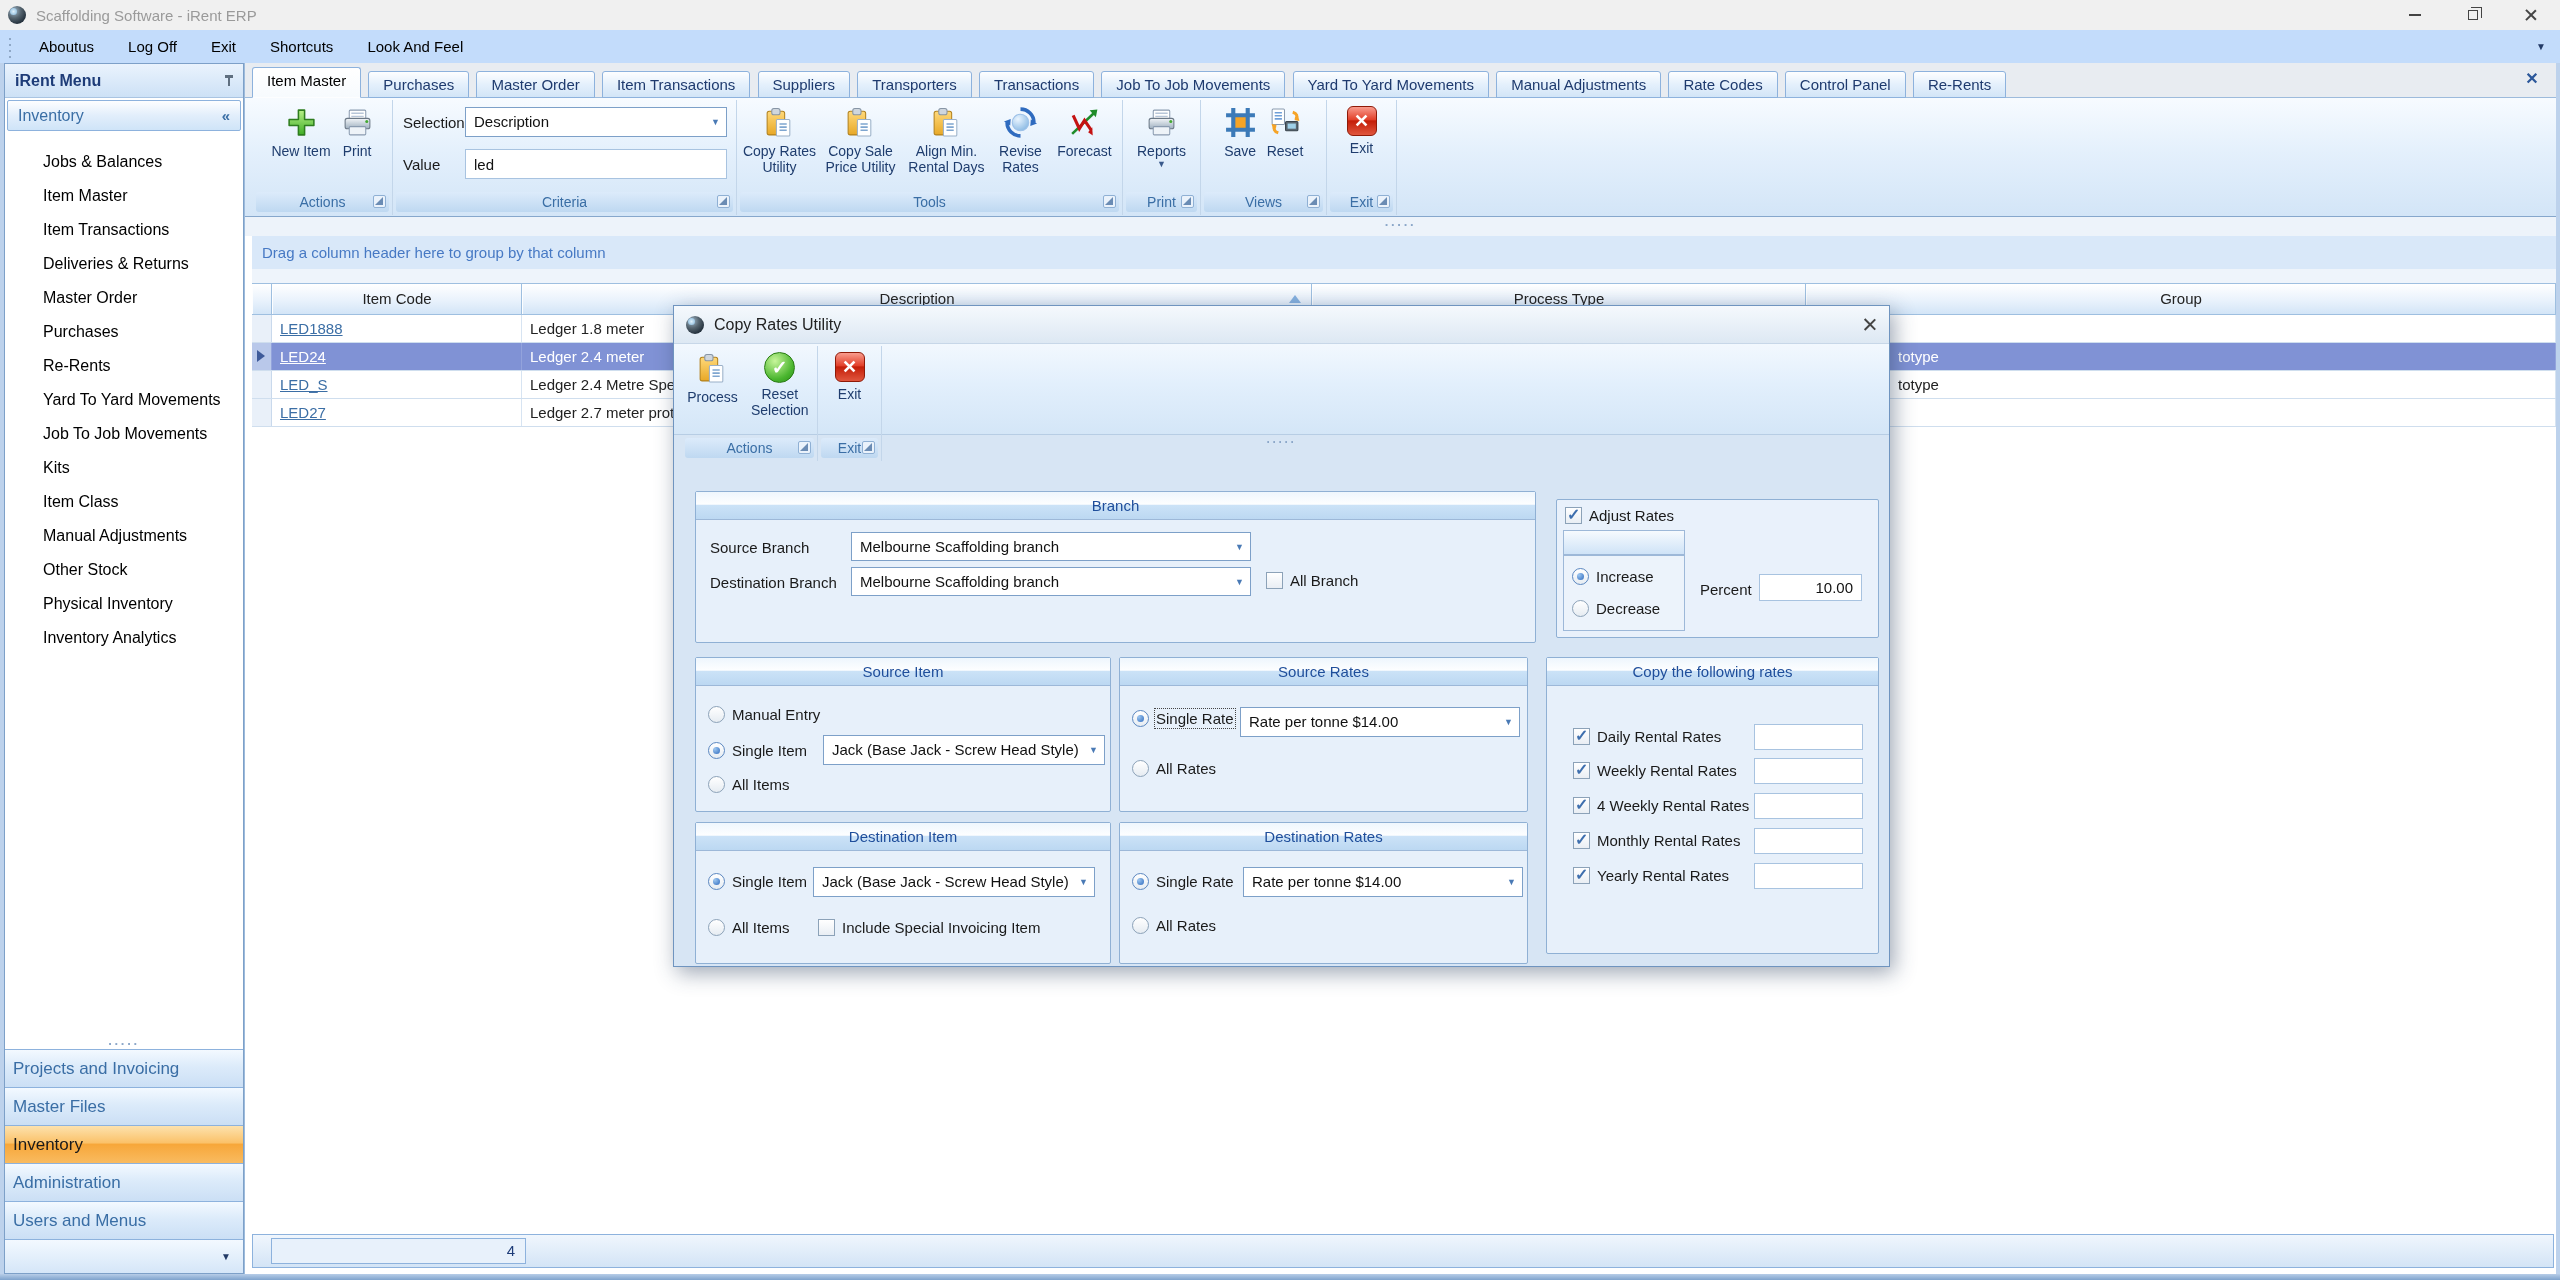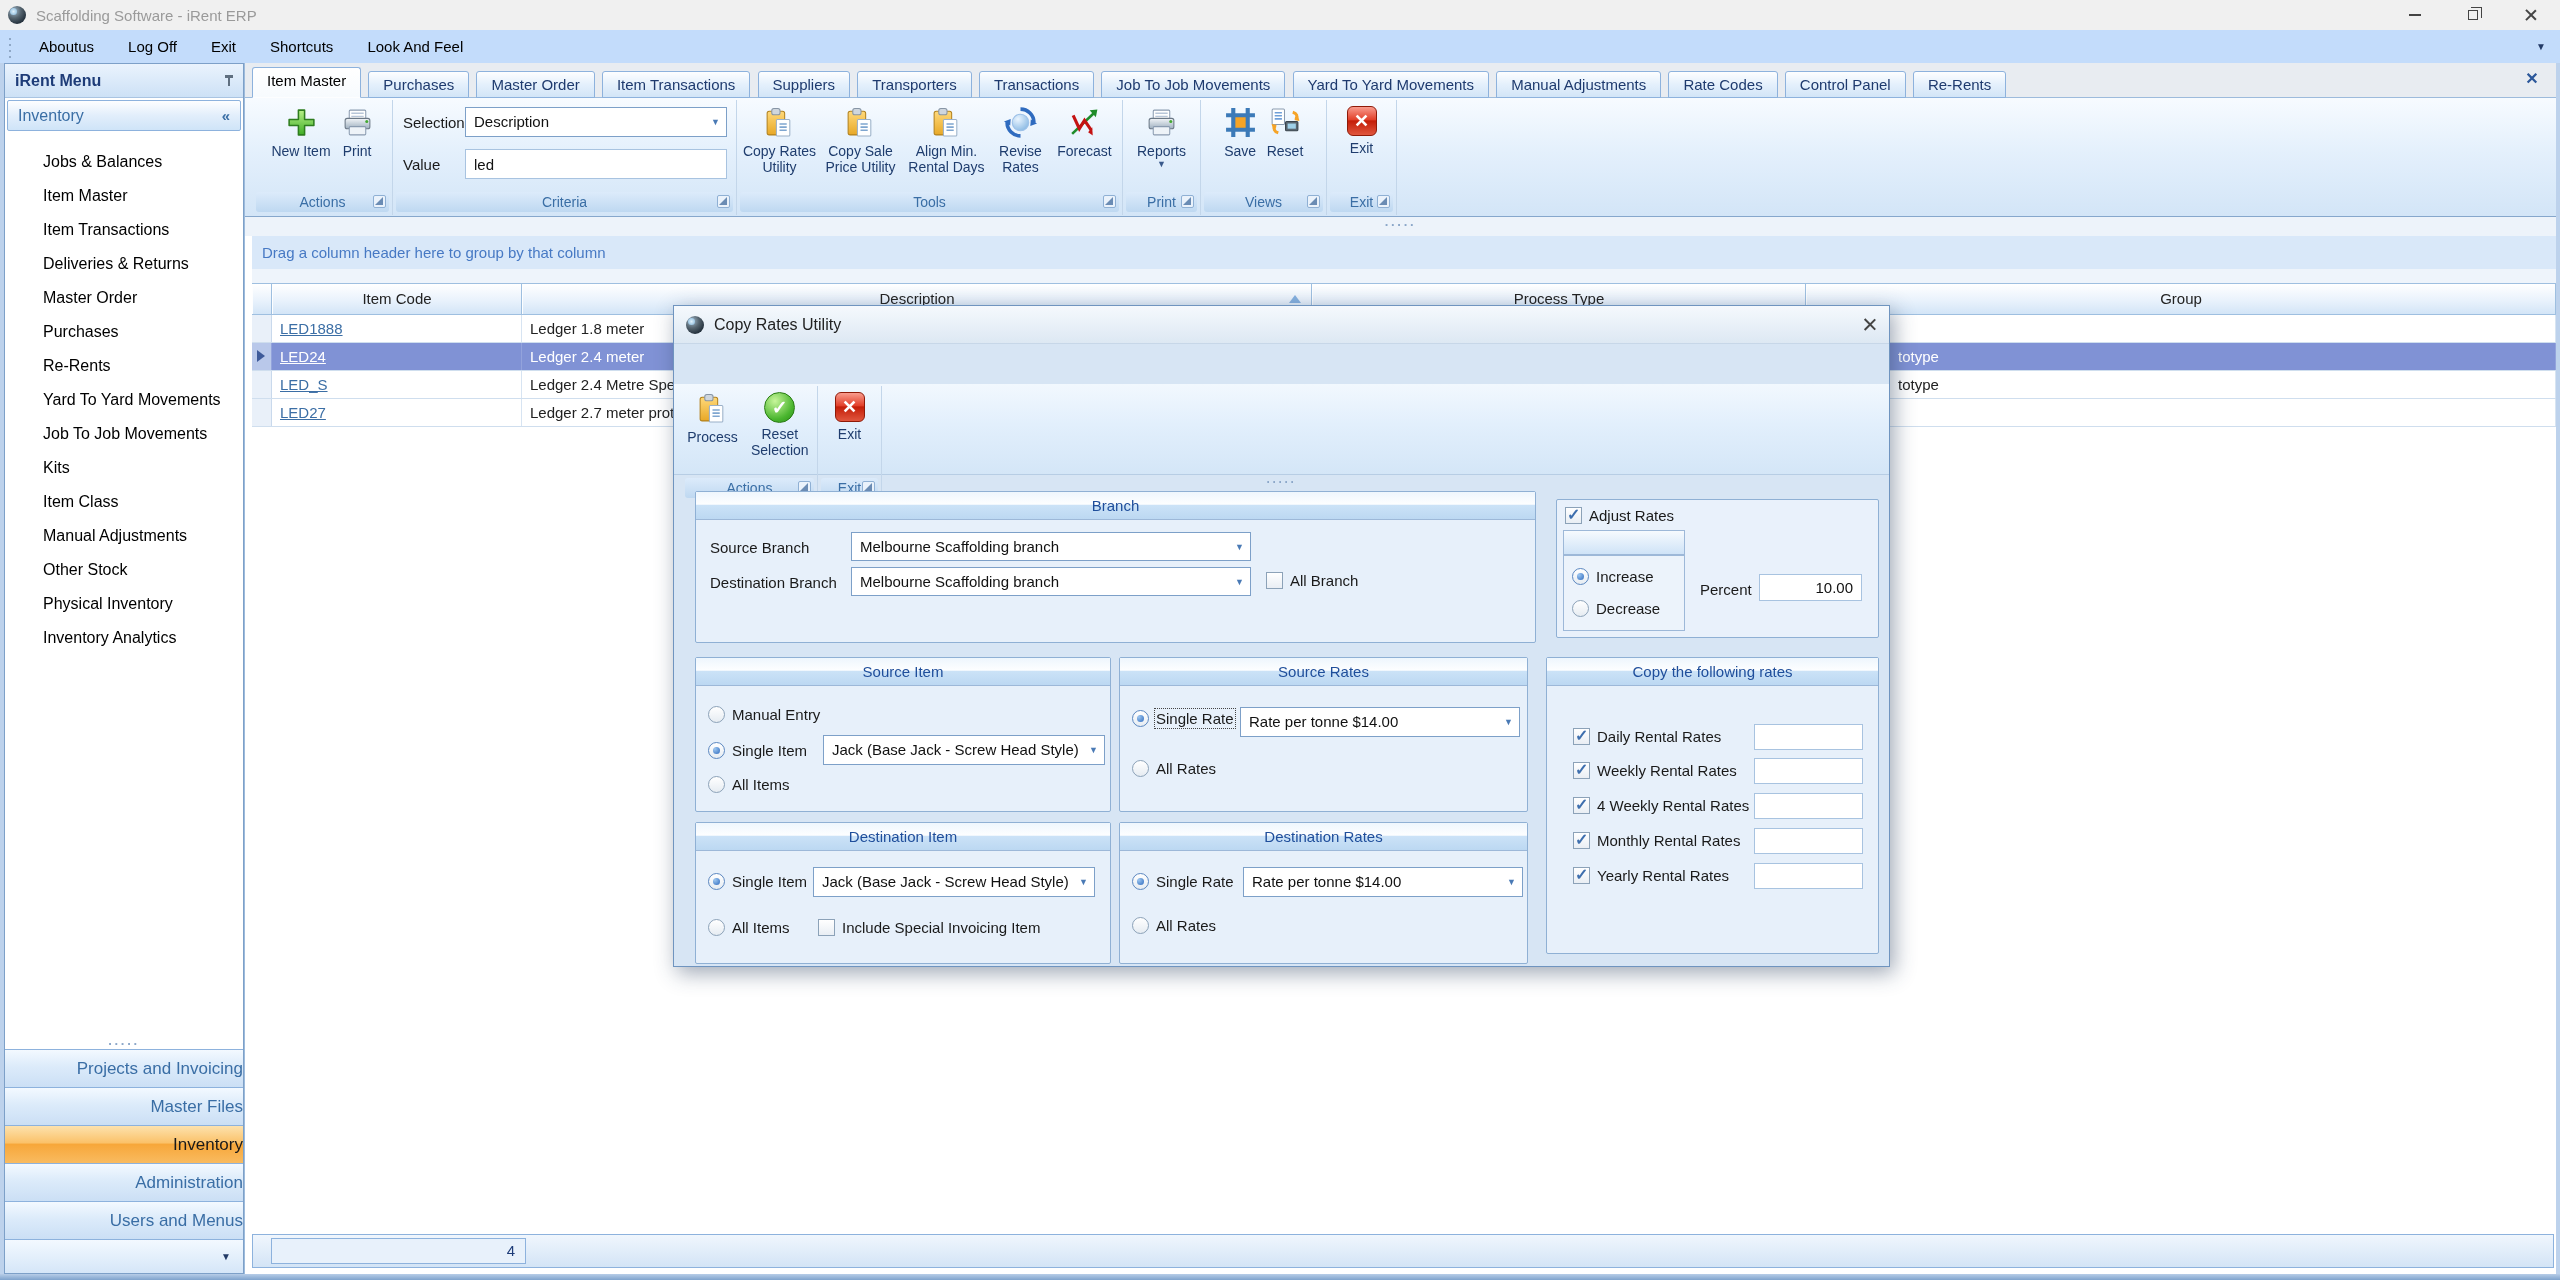--- a/index.html
+++ b/index.html
@@ -37,21 +37,21 @@
   .pin-icon { margin-left:auto; position:relative; width:12px; height:14px; }
   .pin-icon::before { content:""; position:absolute; left:2px; top:1px; width:8px; height:3px; background:#5f6f80; }
   .pin-icon::after { content:""; position:absolute; left:5px; top:1px; width:2px; height:11px; background:#5f6f80; }
   .sb-group-header { height:31px; margin:2px; border:1px solid #8db2dd; border-radius:2px; background:linear-gradient(#fdfeff,#e2eefb 50%,#cfe4f8); color:#3a6ea5; font-size:16px; display:flex; align-items:center; padding:0 10px; }
   .collapse-icon { margin-left:auto; color:#3a6ea5; font-weight:bold; font-size:15px; }
   .collapse-icon::after { content:"\00AB"; }
   .sb-items { flex:1; background:#fff; padding-top:12px; overflow:hidden; }
   .sb-item { height:34px; line-height:34px; padding-left:38px; font-size:16px; color:#000000; white-space:nowrap; }
   .sb-splitter { height:12px; display:flex; align-items:center; justify-content:center; color:#8aa6c8; font-weight:bold; letter-spacing:2px; font-size:13px; }
   .sb-splitter::after { content:"·····"; }
-  .sb-section { height:38px; line-height:37px; padding-left:28px; font-size:17px; color:#3a6ea5; border-top:1px solid #8db2dd; background:linear-gradient(#f3f9ff,#dcebfa 45%,#cbdff5);text-align:right; }
+  .sb-section { height:38px; line-height:37px; padding-left:8px; font-size:17px; color:#3a6ea5; border-top:1px solid #8db2dd; background:linear-gradient(#f3f9ff,#dcebfa 45%,#cbdff5); }
   .sb-section.active { background:linear-gradient(#fde2ae,#fbc26a 45%,#f7a73a 50%,#f9bb60); color:#1a1a1a; }
   .sb-bottom { height:34px; border-top:1px solid #8db2dd; background:linear-gradient(#f3f9ff,#d5e6f8); display:flex; align-items:center; justify-content:flex-end; padding-right:12px; }
   .chevron-down { color:#223a66; font-size:10px; }
   .chevron-down::after { content:"\25BC"; }
 
   
   .content { position:absolute; top:63px; left:244px; right:4px; bottom:6px; background:#fff; border-left:1px solid #9dbbdc; }
   .tabstrip { position:absolute; top:0; left:0; right:0; height:35px; background:#e8ecf1; border-bottom:1px solid #9dbbdc; padding-left:6px; white-space:nowrap; }
   .tab { display:inline-block; height:27px; line-height:26px; margin:5px 2px 0 1px; padding:0 14px; background:linear-gradient(#fdfeff,#e4f0fc 50%,#d2e5f7); border:1px solid #8db2dd; border-radius:3px 3px 0 0; color:#1e3a6e; font-size:15px; vertical-align:bottom; }
   .tab.active { height:31px; margin-top:4px; background:linear-gradient(#ffffff,#f7fbfe); color:#000; position:relative; z-index:2; border-bottom-color:#fdfeff; }
@@ -110,21 +110,21 @@
   .status-box { position:absolute; left:18px; top:3px; width:255px; height:26px; background:#e8f1fb; border:1px solid #8db2dd; color:#1e3c78; font-size:15px; line-height:24px; text-align:right; padding-right:10px; }
 
   
   .dialog { position:absolute; left:673px; top:305px; width:1217px; height:662px; background:#d7e5f4; border:1px solid #6f94bf; box-shadow:4px 6px 20px rgba(40,60,90,.45); z-index:10; }
   .dlg-title { height:38px; background:linear-gradient(#f5f9fd,#dde8f3); border-bottom:1px solid #c7d7e8; display:flex; align-items:center; padding:0 12px; }
   .dlg-title .app-icon { margin-left:0; }
   .dlg-title-text { font-size:16px; color:#222; }
   .dlg-close { margin-left:auto; position:relative; width:15px; height:15px; }
   .dlg-close::before,.dlg-close::after { content:""; position:absolute; left:7px; top:0; width:1.6px; height:15px; background:#444; }
   .dlg-close::before { transform:rotate(45deg);} .dlg-close::after{ transform:rotate(-45deg);}
-  .dlg-ribbon { height:91px; background:linear-gradient(#f2f8fe,#e2effc 45%,#d4e6f7); border-bottom:1px solid #b7cde4; display:flex; padding-left:8px;margin-top:40px; }
+  .dlg-ribbon { height:91px; background:linear-gradient(#f2f8fe,#e2effc 45%,#d4e6f7); border-bottom:1px solid #b7cde4; display:flex; padding-left:8px; }
   .dlg-splitter { height:16px; text-align:center; color:#8aa6c8; font-weight:bold; letter-spacing:2px; font-size:12px; line-height:14px; }
   .dlg-splitter::after { content:"·····"; }
   .gbox { position:absolute; border:1px solid #8fb0d4; background:#e7f0fa; border-radius:2px; }
   .gbox-header { height:28px; background:linear-gradient(#eef6fd,#fdfeff 45%,#cbe2f7 50%,#bcd8f2); border-bottom:1px solid #9db8d8; color:#1f4e9b; font-size:15px; text-align:center; line-height:27px; }
   .opt-row { position:absolute; display:flex; align-items:center; font-size:15px; color:#1a1a1a; white-space:nowrap; }
   .opt-row .rd, .opt-row .cb { margin-right:7px; }
   .rd { width:17px; height:17px; border-radius:50%; background:linear-gradient(#fff,#e6ecf2); border:1px solid #8ca2b8; display:inline-block; position:relative; flex:none; }
   .rd.on { border-color:#5b87c0; }
   .rd.on::after { content:""; position:absolute; left:4px; top:4px; width:7px; height:7px; border-radius:50%; background:radial-gradient(circle at 2px 2px,#9cc6f0,#2f6bbf); }
   .cb { width:17px; height:17px; background:linear-gradient(#fff,#e9eef4); border:1px solid #8ca2b8; display:inline-block; position:relative; flex:none; }

